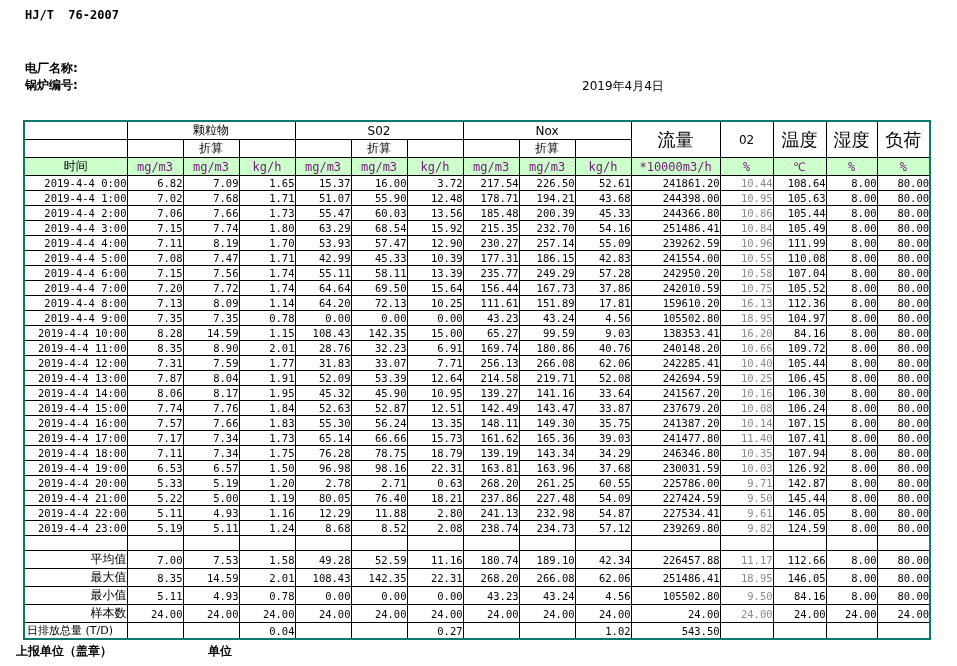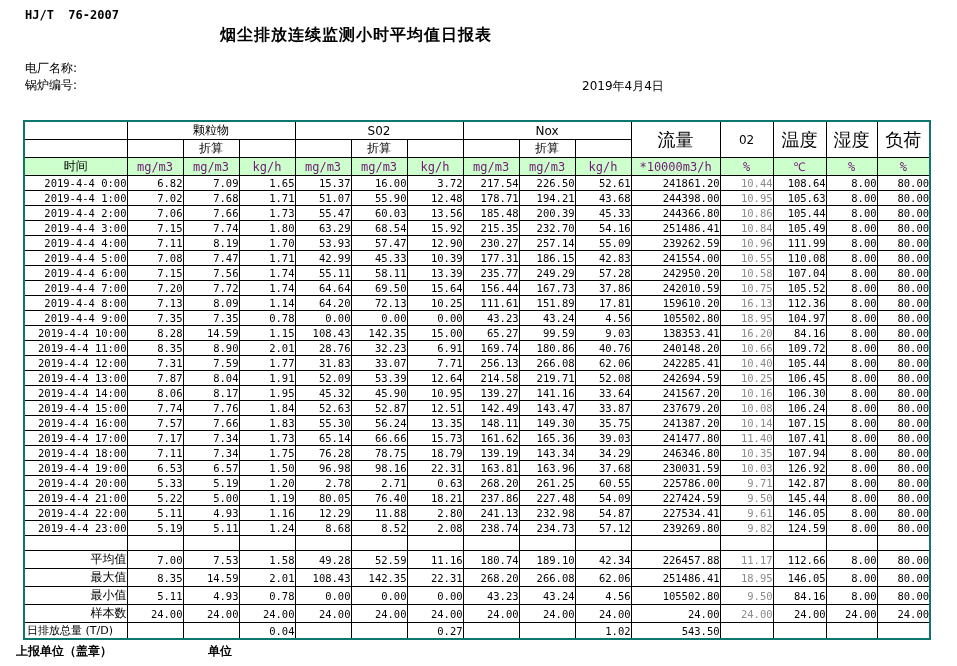--- a/index.html
+++ b/index.html
@@ -2,21 +2,21 @@
 <html><head>
 <meta charset="utf-8">
 <style>
   html,body{margin:0;padding:0;background:#fff;}
   .page{position:relative;width:957px;height:666px;background:#ffffff;overflow:hidden;
         font-family:"DejaVu Sans","Liberation Sans",sans-serif;color:#000;padding-left:9px;}
   .abs{position:absolute;white-space:pre;}
   .standard{left:25px;top:8px;font-family:"DejaVu Sans Mono","Liberation Mono",monospace;
             font-weight:bold;font-size:12px;}
   .title{left:220px;top:25px;font-weight:bold;font-size:16px;letter-spacing:1px;}
-  .lbl{font-weight:normal;font-size:12px;}
+  .lbl{font-weight:bold;font-size:12px;}
   .plant{left:25px;top:60px;}
   .boiler{left:25px;top:77px;}
   .date{left:582px;top:78px;font-size:12px;}
   .note{left:25px;top:625px;font-size:12px;font-weight:bold;}
   .report-unit{left:16px;top:643px;font-size:12px;font-weight:bold;}
   .unit-word{left:208px;top:643px;font-size:12px;font-weight:bold;}
 
   table.report{position:absolute;left:23px;top:120px;width:906px;border-collapse:collapse;
                table-layout:fixed;border:2px solid #0f766e;}
   .report th,.report td{border:1px solid #000;height:14px;padding:0;overflow:hidden;
@@ -33,21 +33,20 @@
         text-align:right;padding-right:5px;}
   .o2{color:#8a8a8a;}
   .sum-label{font-size:12px;text-align:right;padding-right:4px;white-space:nowrap;}
   .sum-label.left{text-align:left;padding-left:2px;font-size:11px;}
 </style>
 </head>
 <body>
 
 <div class="page">
   <div class="abs standard">HJ/T  76-2007</div>
-  <div class="abs title">烟尘排放连续监测小时平均值日报表</div>
   <div class="abs lbl plant">电厂名称:</div>
   <div class="abs lbl boiler">锅炉编号:</div>
   <div class="abs date">2019年4月4日</div>
 
   <table class="report">
     <colgroup>
       <col style="width:103px">
         <col style="width:56px">
         <col style="width:56px">
         <col style="width:56px">

